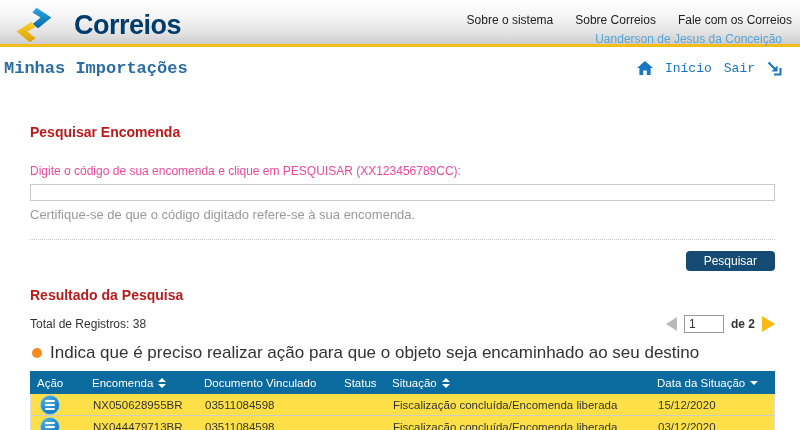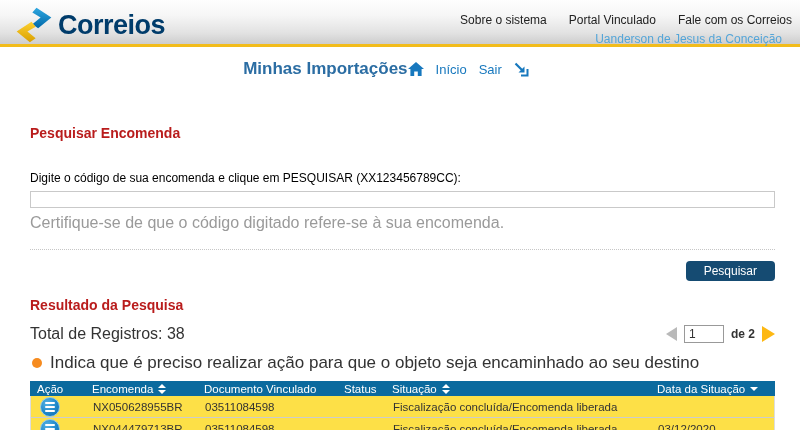--- a/index.html
+++ b/index.html
@@ -3,67 +3,67 @@
 <meta charset="utf-8">
 <style>
   * { margin:0; padding:0; box-sizing:border-box; }
   html,body { width:800px; height:430px; overflow:hidden; background:#fff;
               font-family:"Liberation Sans", sans-serif; }
 
   
   .topbar { position:relative; height:47px;
     background:linear-gradient(to bottom,#fefefe 0%,#f6f6f6 35%,#e2e2e2 75%,#cdcdcd 100%);
     border-bottom:3px solid #f2bc1b; }
-  .logo { position:absolute; left:14px; top:6px; display:flex; align-items:center; gap:4px; }
+  .logo { position:absolute; left:14px; top:6px; display:flex; align-items:center; gap:20px; }
   .logo-word { font-size:27px; font-weight:bold; color:#003c6b; letter-spacing:-0.5px; }
   .topnav { position:absolute; right:8px; top:13px; display:flex; gap:22px; }
   .topnav a { font-size:12px; color:#222; text-decoration:none; }
   .username { position:absolute; right:18px; top:32px; font-size:12px; color:#54a5d8; }
 
   
-  .subheader { display:flex; justify-content:center; align-items:center;
-               padding:12px 32px 0 4px; }
+  .subheader { display:flex; justify-content:space-between; align-items:center;
+               padding:12px 18px 0 4px;font-family:Liberation Mono, monospace; }
   .page-title { font-size:17px; font-weight:bold; color:#2b6da3; }
   .subnav { display:flex; align-items:center; gap:12px; }
   .subnav a { font-size:13px; color:#1778be; text-decoration:none; }
   .icon-svg { display:block; }
 
   
   .content { padding:0 25px 0 30px; }
   .section-title { font-size:14px; font-weight:bold; color:#b91c1c; }
   .search-title { margin-top:46px; }
-  .search-label { margin-top:30px; font-size:12px; color:#000000; }
+  .search-label { margin-top:24px; font-size:12px; color:#ec4899; }
   .search-input { margin-top:6px; width:100%; height:17px; border:1px solid #c9c9c9;
                   font-size:12px; padding:0 4px; color:#333; }
-  .search-help { margin-top:6px; font-size:16px; color:#9a9a9a; }
+  .search-help { margin-top:6px; font-size:13px; color:#9a9a9a; }
   .dotted-sep { margin-top:17px; border-top:1px dotted #c6c6c6; height:0; }
   .btn-row { margin-top:11px; display:flex; justify-content:flex-end; }
   .btn-pesquisar { background:#154b72; color:#fff; font-size:12px; border:none;
                    border-radius:4px; padding:4px 18px; height:20px; line-height:12px;
                    cursor:pointer; }
 
   .results-title { margin-top:16px; }
   .total-row { margin-top:12px; display:flex; justify-content:space-between; align-items:center; }
-  .total-label { font-size:16px; color:#333; }
+  .total-label { font-size:12px; color:#333; }
   .pagination { display:flex; align-items:center; gap:7px; }
   .tri-left { width:0; height:0; border-top:7px solid transparent; border-bottom:7px solid transparent;
               border-right:11px solid #b9b9b9; cursor:pointer; }
   .tri-right { width:0; height:0; border-top:8px solid transparent; border-bottom:8px solid transparent;
                border-left:13px solid #fdb813; cursor:pointer; }
   .page-input { width:40px; height:18px; border:1px solid #999; font-size:12px; padding:0 4px; color:#333; }
   .of-label { font-size:12px; color:#333;font-weight:bold; }
 
   .legend-row { margin-top:10px; display:flex; align-items:center; gap:8px; padding-left:2px; }
   .orange-dot { width:10px; height:10px; border-radius:50%; background:#f68b1f; flex:0 0 auto; }
   .legend-text { font-size:17px; color:#333; }
 
   
   .table { margin-top:8px; }
   .thead { display:grid; grid-template-columns:55px 112px 140px 48px 265px 1fr;
-           background:#0b6a9e; height:15px; align-items:center; }
+           background:#0b6a9e; height:23px; align-items:center; }
   .th { color:#fff; font-size:11.5px; padding-left:7px; display:flex; align-items:center; gap:5px;
         white-space:nowrap; }
   .sort-both { display:inline-flex; flex-direction:column; gap:2px; }
   .sort-both .up { width:0; height:0; border-left:4px solid transparent; border-right:4px solid transparent;
                    border-bottom:4px solid #fff; }
   .sort-both .down, .sort-desc { width:0; height:0; border-left:4px solid transparent;
                    border-right:4px solid transparent; border-top:4px solid #fff; }
   .tbody { border-left:1px solid #ddd; border-right:1px solid #ddd; }
   .tr { display:grid; grid-template-columns:55px 112px 140px 48px 265px 1fr;
         height:22px; align-items:center; border-bottom:1px solid #ccc; background:#fde047; }
@@ -90,21 +90,21 @@
             <stop offset="1" stop-color="#d99f00"></stop>
         </linearGradient>
       </defs>
       <path d="M27 2 L45 14 L29 27 L22 22 L32 14 L22 8 Z" fill="url(#gb)"></path>
       <path d="M21 19 L3 31 L19 44 L26 39 L16 31 L26 25 Z" fill="url(#gy)"></path>
     </svg>
     <span class="logo-word">Correios</span>
   </div>
   <div class="topnav">
     <a href="#">Sobre o sistema</a>
-    <a href="#">Portal Vinculado</a>
+    <a href="#">Sobre Correios</a>
     <a href="#">Fale com os Correios</a>
   </div>
   <div class="username">Uanderson de Jesus da Conceição</div>
 </div>
 
 <div class="subheader">
   <div class="page-title">Minhas Importações</div>
   <div class="subnav">
     <svg class="icon-svg" width="16" height="15" viewBox="0 0 16 15">
       <path d="M8 0 L16 7 L13.6 7 L13.6 14 L9.8 14 L9.8 9.4 L6.2 9.4 L6.2 14 L2.4 14 L2.4 7 L0 7 Z" fill="#1778be"></path>
@@ -190,20 +190,21 @@
             <div class="action-btn">
               <i></i>
               <i></i>
               <i></i>
             </div>
           </div>
         <div class="td">NX050628955BR</div>
         <div class="td">03511084598</div>
         <div class="td"></div>
         <div class="td">Fiscalização concluída/Encomenda liberada</div>
+        <div class="td">15/12/2020</div>
       </div>
       <div class="tr">
         <div class="td">
             <div class="action-btn">
               <i></i>
               <i></i>
               <i></i>
             </div>
           </div>
         <div class="td">NX044479713BR</div>

